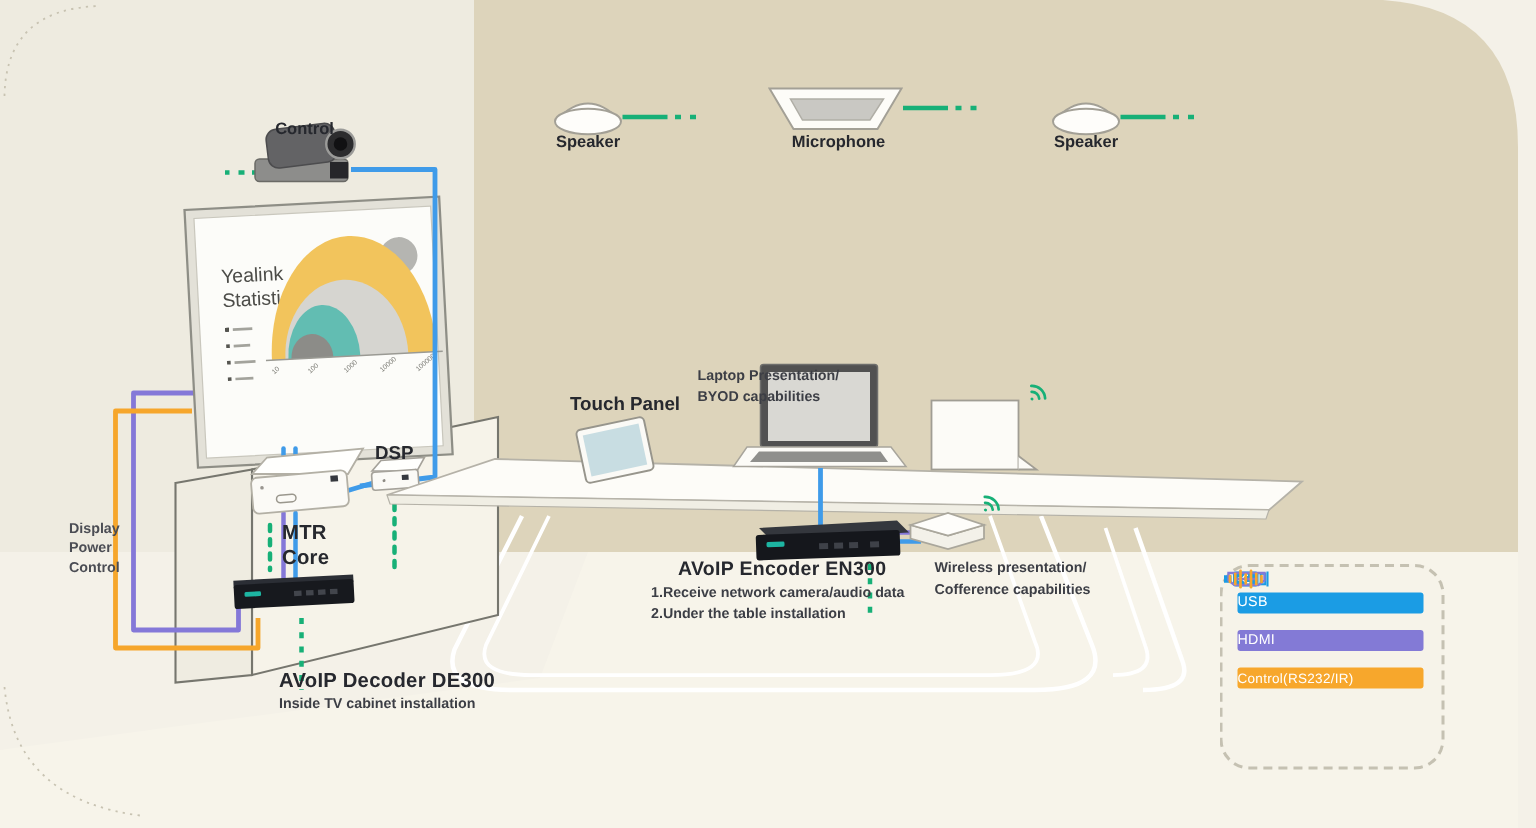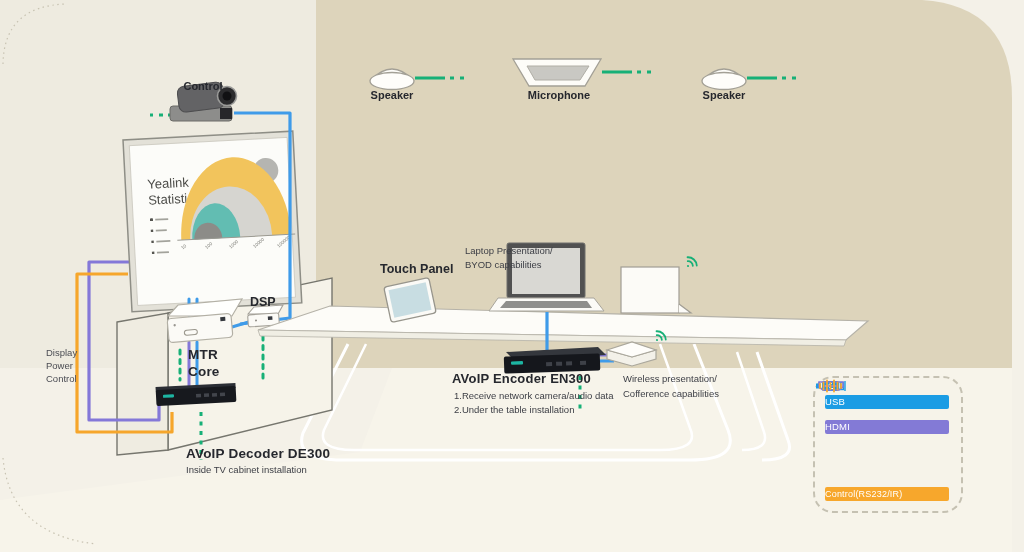--- a/index.html
+++ b/index.html
@@ -2,21 +2,21 @@
 <html><head>
 <meta charset="utf-8">
 <style>
   html,body{margin:0;padding:0;background:#f4f1e8;font-family:"Liberation Sans",sans-serif;}
   .stage{position:relative;width:1024px;height:552px;overflow:hidden;background:#f4f1e8;}
   .stage svg{position:absolute;left:0;top:0;}
   .lbl{position:absolute;color:#26282e;white-space:nowrap;}
   .b11{font-weight:bold;font-size:11px;}
   .b12{font-weight:bold;font-size:12.5px;}
   .b13{font-weight:bold;font-size:13.5px;letter-spacing:.2px;}
-  .note{font-size:9.5px;color:#3c3e45;line-height:14px;font-weight:normal;}
+  .note{font-size:9.5px;color:#3c3e45;line-height:14px;font-weight:bold;}
   .ctr{text-align:center;}
   .legend{position:absolute;left:813px;top:376px;width:150px;height:137px;box-sizing:border-box;
           border:2px dashed #c5c1b2;border-radius:20px;background:#f6f3e9;padding:17px 12px 0 10px;}
   .lg-row{display:flex;align-items:flex-start;margin-bottom:11px;}
   .lg-ic{width:34px;height:16px;flex:0 0 34px;}
   .lg-bar{flex:1;height:14px;border-radius:2px;color:#fff;font-size:9.5px;font-weight:normal;
           text-align:left;line-height:14px;letter-spacing:.2px;}
   .c-usb{background:#1b9ce4;}
   .c-hdmi{background:#837ad6;}
   .c-eth{background:#12b077;}
@@ -242,21 +242,21 @@
   <div>Core</div>
 </div>
 
 <div class="lbl note" style="left:46px;top:346px;line-height:13px;color:#4b4d54;">
   <div>Display</div>
   <div>Power</div>
   <div>Control</div>
 </div>
 
 <div class="lbl b13" style="left:452px;top:371px;font-size:13px;">AVoIP Encoder EN300</div>
-<div class="lbl note" style="left:454px;top:389px;">
+<div class="lbl note" style="left:434px;top:389px;">
   <div>1.Receive network camera/audio data</div>
   <div>2.Under the table installation</div>
 </div>
 
 <div class="lbl note" style="left:597px;top:371px;line-height:15px;margin-left:26px;">
   <div>Wireless presentation/</div>
   <div>Cofference capabilities</div>
 </div>
 
 <div class="lbl b13" style="left:186px;top:446px;">AVoIP Decoder DE300</div>
@@ -286,17 +286,17 @@
       <g stroke="#f7a72c" stroke-width="1.8" stroke-linecap="round">
         <line x1="5" y1="6" x2="5" y2="10"></line>
             <line x1="8.5" y1="4.5" x2="8.5" y2="11.5"></line>
         <line x1="12" y1="2.5" x2="12" y2="13.5"></line>
             <line x1="15.5" y1="5" x2="15.5" y2="11"></line>
         <line x1="19" y1="2.5" x2="19" y2="13.5"></line>
             <line x1="22.5" y1="4.5" x2="22.5" y2="11.5"></line>
         <line x1="26" y1="6" x2="26" y2="10"></line>
       </g>
     </svg>
-    <div class="lg-bar c-ctl" style="font-size:9px;margin-top:42px;">Control(RS232/IR)</div>
+    <div class="lg-bar c-ctl" style="font-size:9px;">Control(RS232/IR)</div>
   </div>
 </div>
 
 </div>
 
 </body></html>

